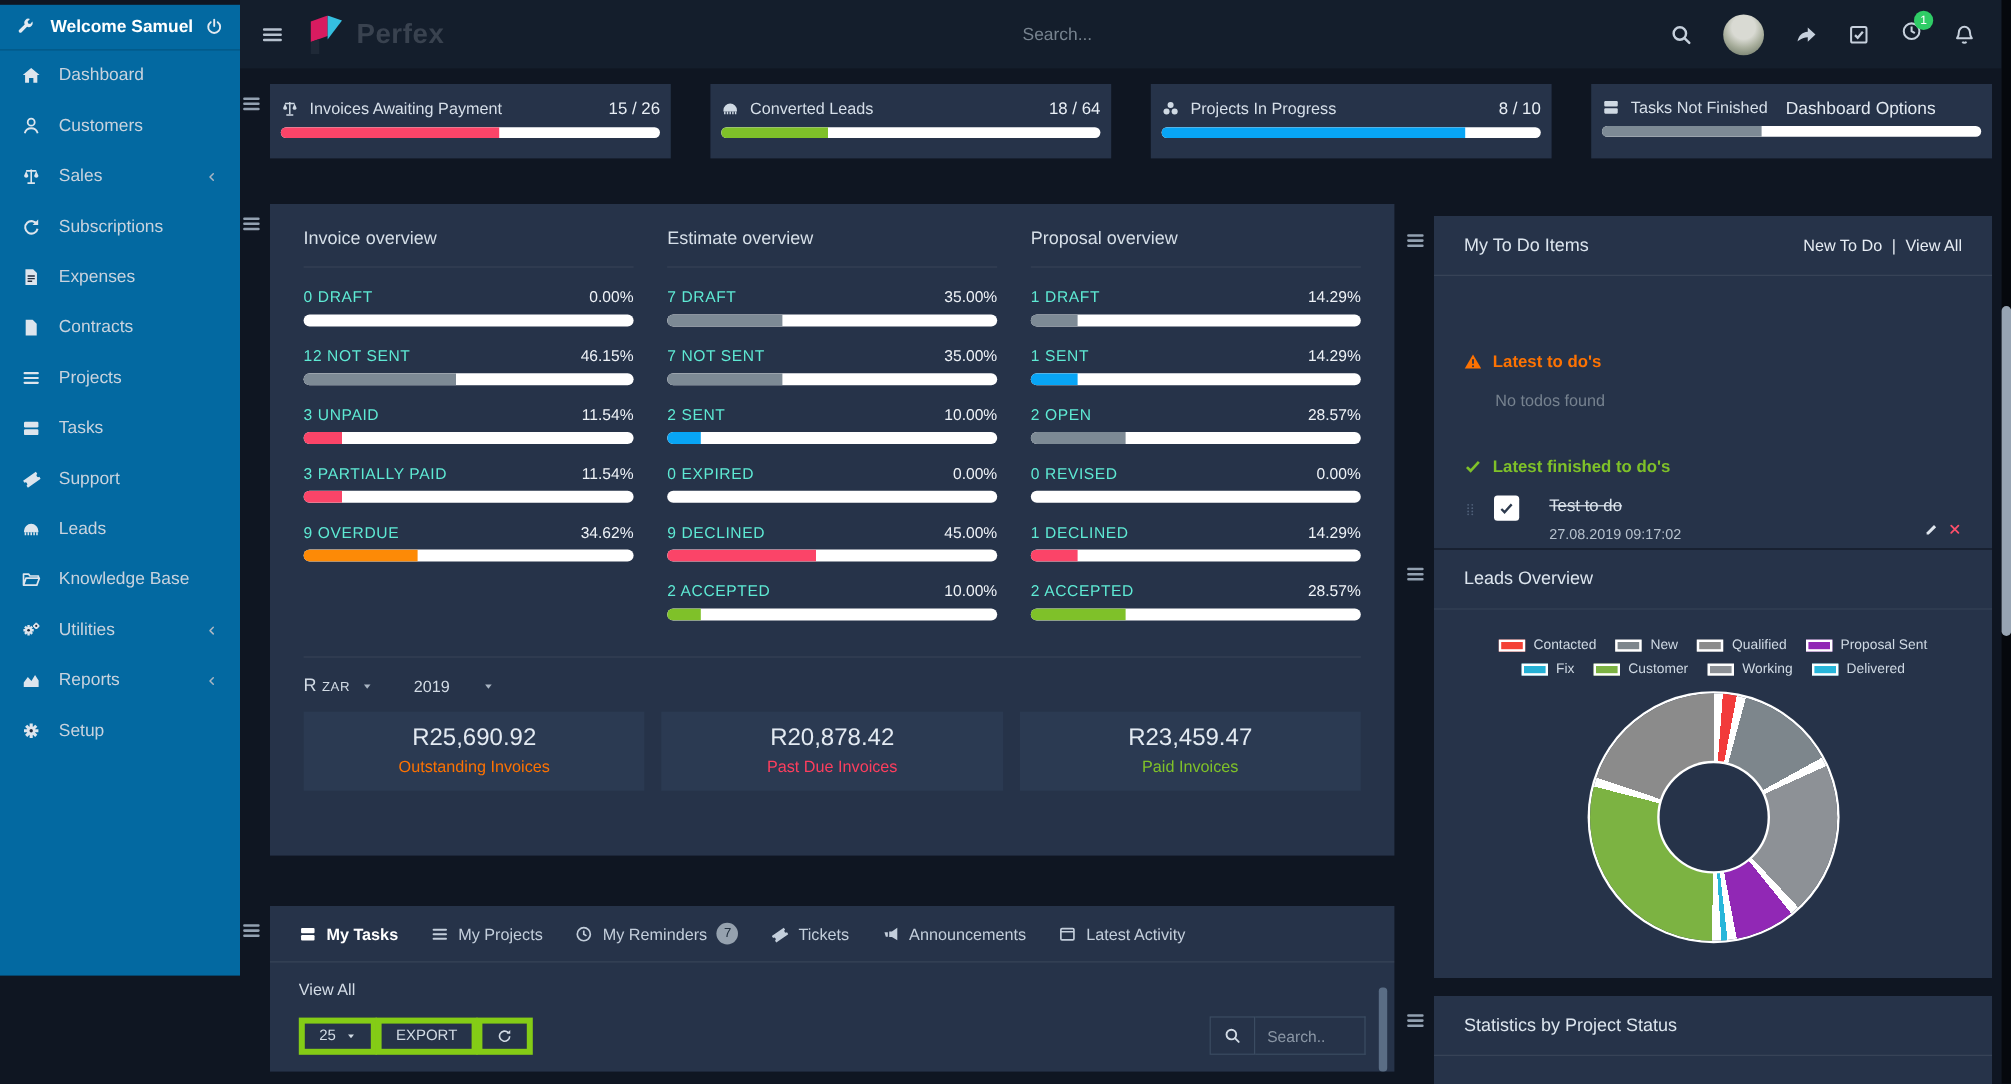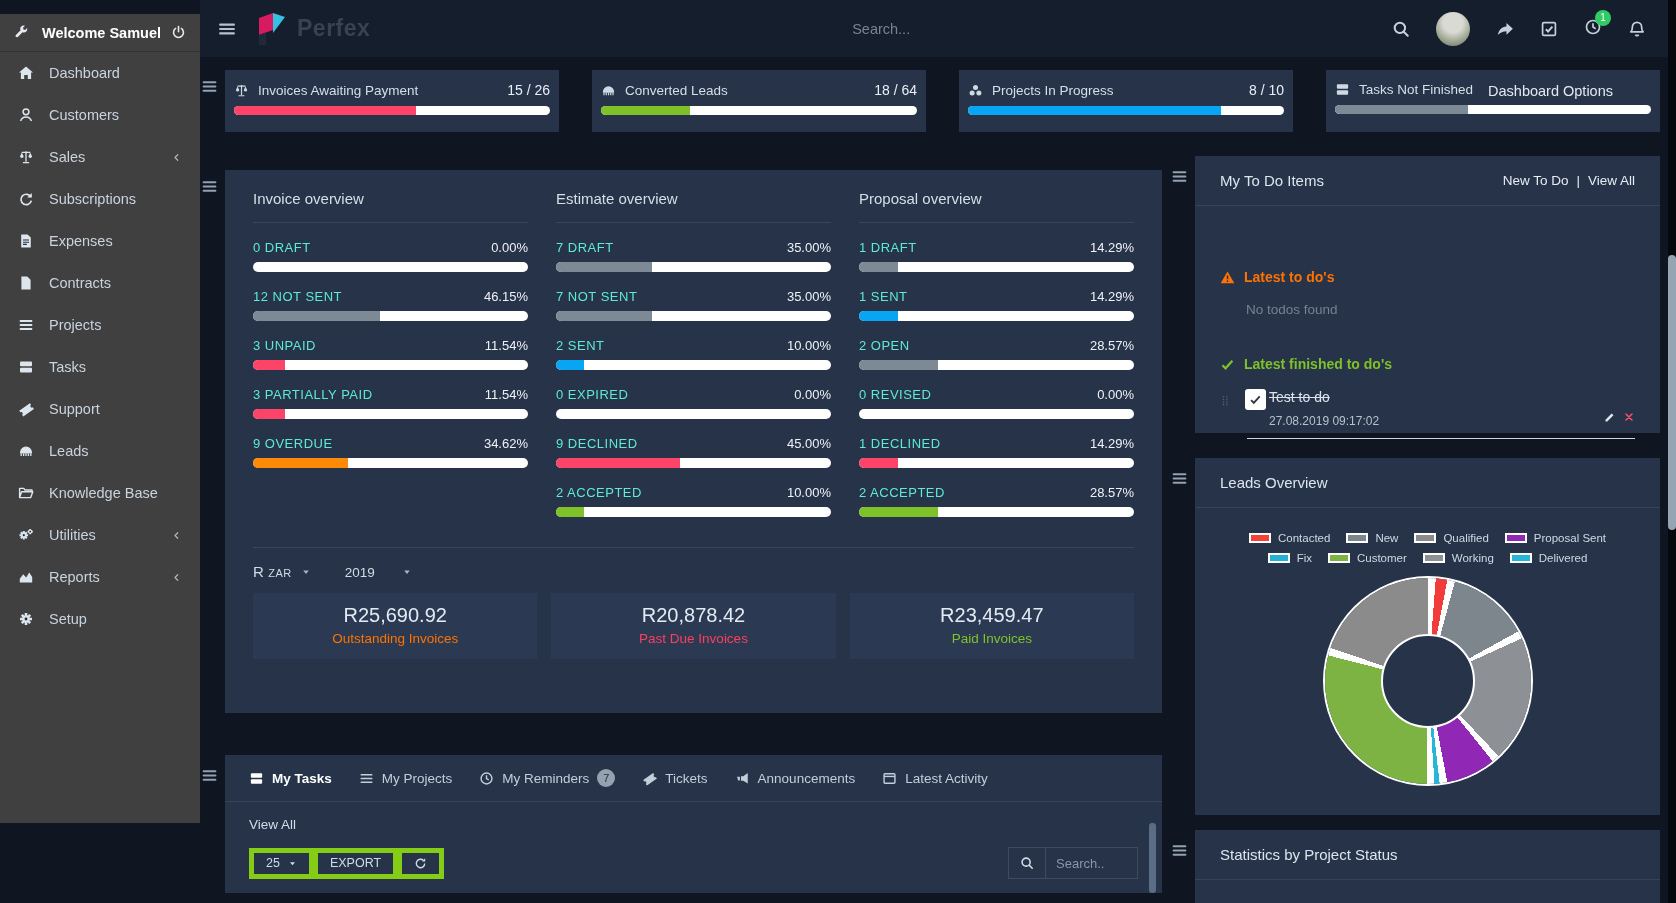--- a/index.html
+++ b/index.html
@@ -2,21 +2,21 @@
 <html><head>
 <meta charset="utf-8">
 <style>
   * { margin:0; padding:0; box-sizing:border-box; }
   html,body { width:1676px; height:903px; overflow:hidden; background:#0f1622;
     font-family:"Liberation Sans", sans-serif; }
   .ic { display:inline-block; width:16px; height:16px; flex:none; }
   .ic svg { width:100%; height:100%; display:block; }
 
   
-  .sidebar { position:absolute; left:0; top:14px; width:200px; height:809px; background:#404040; z-index:5; }
+  .sidebar { position:absolute; left:0; top:4px; width:200px; height:809px; background:#0369a1; z-index:5; }
   .sb-head { height:38px; display:flex; align-items:center; padding:0 14px; border-bottom:1px solid rgba(0,0,0,.18); }
   .sb-head .ic { width:15px; height:15px; color:#e3eaf1; }
   .sb-title { flex:1; margin-left:13px; font-size:14.5px; font-weight:bold; color:#fff; }
   .sb-item { height:42px; display:flex; align-items:center; padding:0 18px; color:#c9d3de; font-size:14.5px; cursor:pointer; }
   .sb-item .ic { color:#dde5ed; }
   .sb-item .lbl { margin-left:15px; }
   .sb-item .chev { margin-left:auto; width:11px; height:11px; color:#aab6c3; }
 
   
   .topbar { position:absolute; left:200px; top:0; width:1468px; height:57px; background:#141e2c;
@@ -95,35 +95,35 @@
   .srch-group { margin-left:auto; display:flex; }
   .srch-btn { width:38px; height:32px; border:1px solid #3b4c62; display:flex; align-items:center; justify-content:center;
     color:#d2dbe5; cursor:pointer; background:transparent; }
   .srch-btn .ic { width:14px; height:14px; }
   .srch-input { width:92px; height:32px; border:1px solid #3b4c62; border-left:none; background:transparent;
     color:#cfd8e2; font-size:13px; padding:0 10px; outline:none; font-family:"Liberation Sans",sans-serif; }
   .srch-input::placeholder { color:#8a96a5; }
   .tbl-thumb { position:absolute; right:6px; top:68px; width:7px; height:70px; background:#5a6d85; border-radius:3px; }
 
   
-  .todo-panel { left:1195px; top:156px; width:465px; height:277px; }
+  .todo-panel { left:1195px; top:180px; width:465px; height:277px; }
   .todo-links { margin-left:auto; display:flex; align-items:center; gap:8px; font-size:13.5px; color:#e6ecf3; }
   .todo-links span { cursor:pointer; }
   .todo-body { padding:24px 25px 0; }
   .sec-title { display:flex; align-items:center; gap:9px; font-size:14px; font-weight:bold;margin-top:39px; }
   .sec-title .ic { width:15px; height:15px; }
   .sec-warn { color:#fd7202; } .sec-warn .ic { color:#fd7202; }
   .sec-done { color:#7fc129; } .sec-done .ic { color:#7fc129; }
   .todo-empty { margin:17px 0 20px 26px; font-size:13.5px; color:#76828f; }
   .todo-item { display:flex; align-items:flex-start; margin-top:17px; }
   .grip-dots { width:11px; height:15px; color:#50617a; margin-top:4px; cursor:grab; }
   .todo-check { width:21px; height:21px; background:#fff; border-radius:3px; margin-left:14px;
     display:flex; align-items:center; justify-content:center; cursor:pointer; }
   .todo-check .ic { width:13px; height:13px; color:#2d3a4e; }
-  .todo-text { margin-left:3px; }
+  .todo-text { margin-left:25px; }
   .todo-title { font-size:14px; color:#dbe3ec; text-decoration:line-through; }
   .todo-date { margin-top:9px; font-size:12px; color:#b6c1cd; }
   .todo-actions { margin-left:auto; margin-top:22px; display:flex; gap:7px; }
   .todo-actions .ic { width:12px; height:12px; cursor:pointer; }
   .act-edit { color:#dfe6ee; } .act-del { color:#fc4f6a; }
   .todo-line { border-bottom:1px solid #cfd6df; margin:10px 0 0 27px; }
 
   
   .leads-panel { left:1195px; top:458px; width:465px; height:357px; }
   .legend { margin-top:24px; display:flex; flex-direction:column; gap:8px; }

